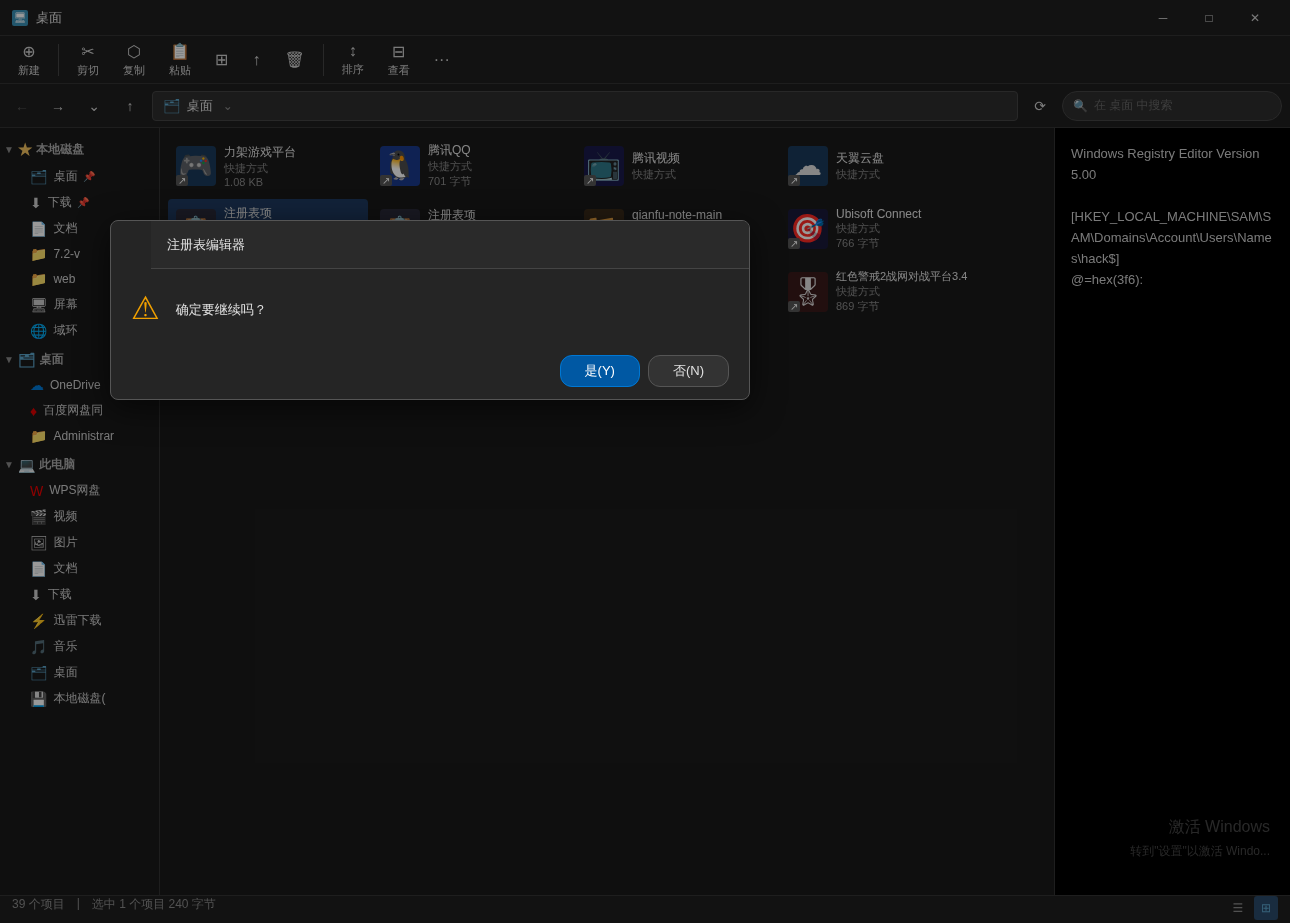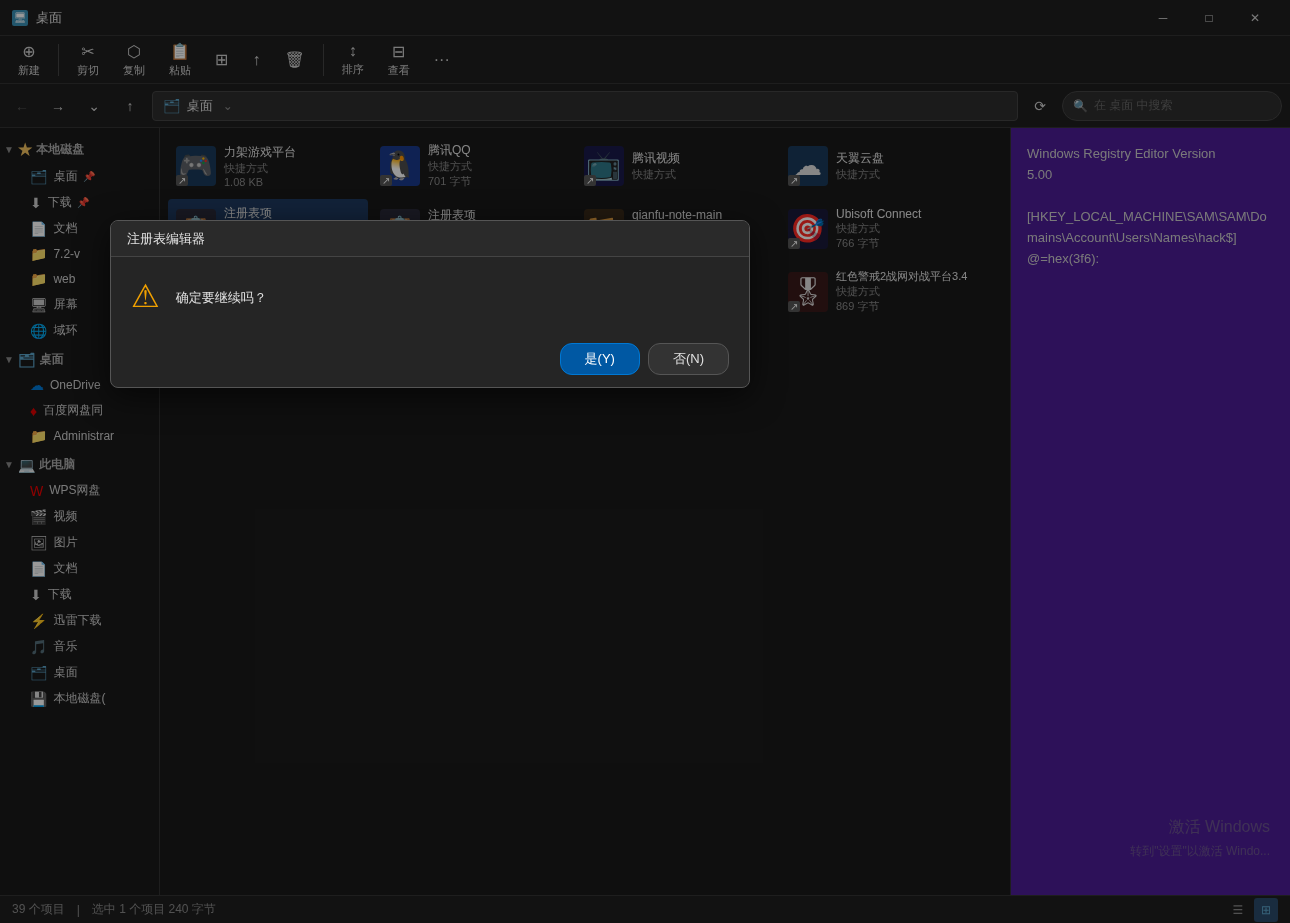--- a/index.html
+++ b/index.html
@@ -153,22 +153,22 @@
       overflow-y: auto;
       padding: 8px;
       display: grid;
       grid-template-columns: repeat(auto-fill, 200px);
       gap: 4px;
       align-content: start;
     }
 
     
     .preview-panel {
-      width: 280px;
-      background: #4c1d95;
+      width: 236px;
+      background: #000000;
       border-left: 1px solid #333;
       padding: 16px;
       flex-shrink: 0;
       font-size: 12px;
       color: #ccc;
       line-height: 1.8;
     }
 
     
     .file-item {
@@ -202,21 +202,21 @@
       white-space: nowrap; overflow: hidden; text-overflow: ellipsis;
     }
     .file-type { font-size: 11px; color: #888; }
     .file-size { font-size: 11px; color: #888; }
 
     
     .status-bar {
       height: 28px;
       background: #1f1f1f;
       border-top: 1px solid #333;
-      display: flex; align-items: center;
+      display: flex; 
       padding: 0 12px; gap: 12px;
       font-size: 12px; color: #888;
       position: absolute; bottom: 0; left: 0; right: 0;
     }
     .status-bar-right {
       margin-left: auto;
       display: flex; gap: 4px;
     }
     .view-btn {
       width: 24px; height: 24px;
@@ -238,26 +238,27 @@
       background: #252525;
       border: 1px solid #555;
       border-radius: 8px;
       box-shadow: 0 8px 32px rgba(0,0,0,0.6);
       overflow: hidden;
       position: absolute;
       top: 220px;
       left: 110px;
     }
     .dialog-title-bar {
-      height: 36px;
+      height: 48px;
       background: #2a2a2a;
       display: flex; align-items: center;
       padding: 0 16px;
       font-size: 13px; color: #e0e0e0;
       border-bottom: 1px solid #444;
+      margin-left: 40px;
     }
     .dialog-body {
       padding: 20px 20px 16px;
       display: flex; gap: 16px;
     }
     .dialog-icon {
       font-size: 32px;
       flex-shrink: 0;
       color: #f0a000;
     }

